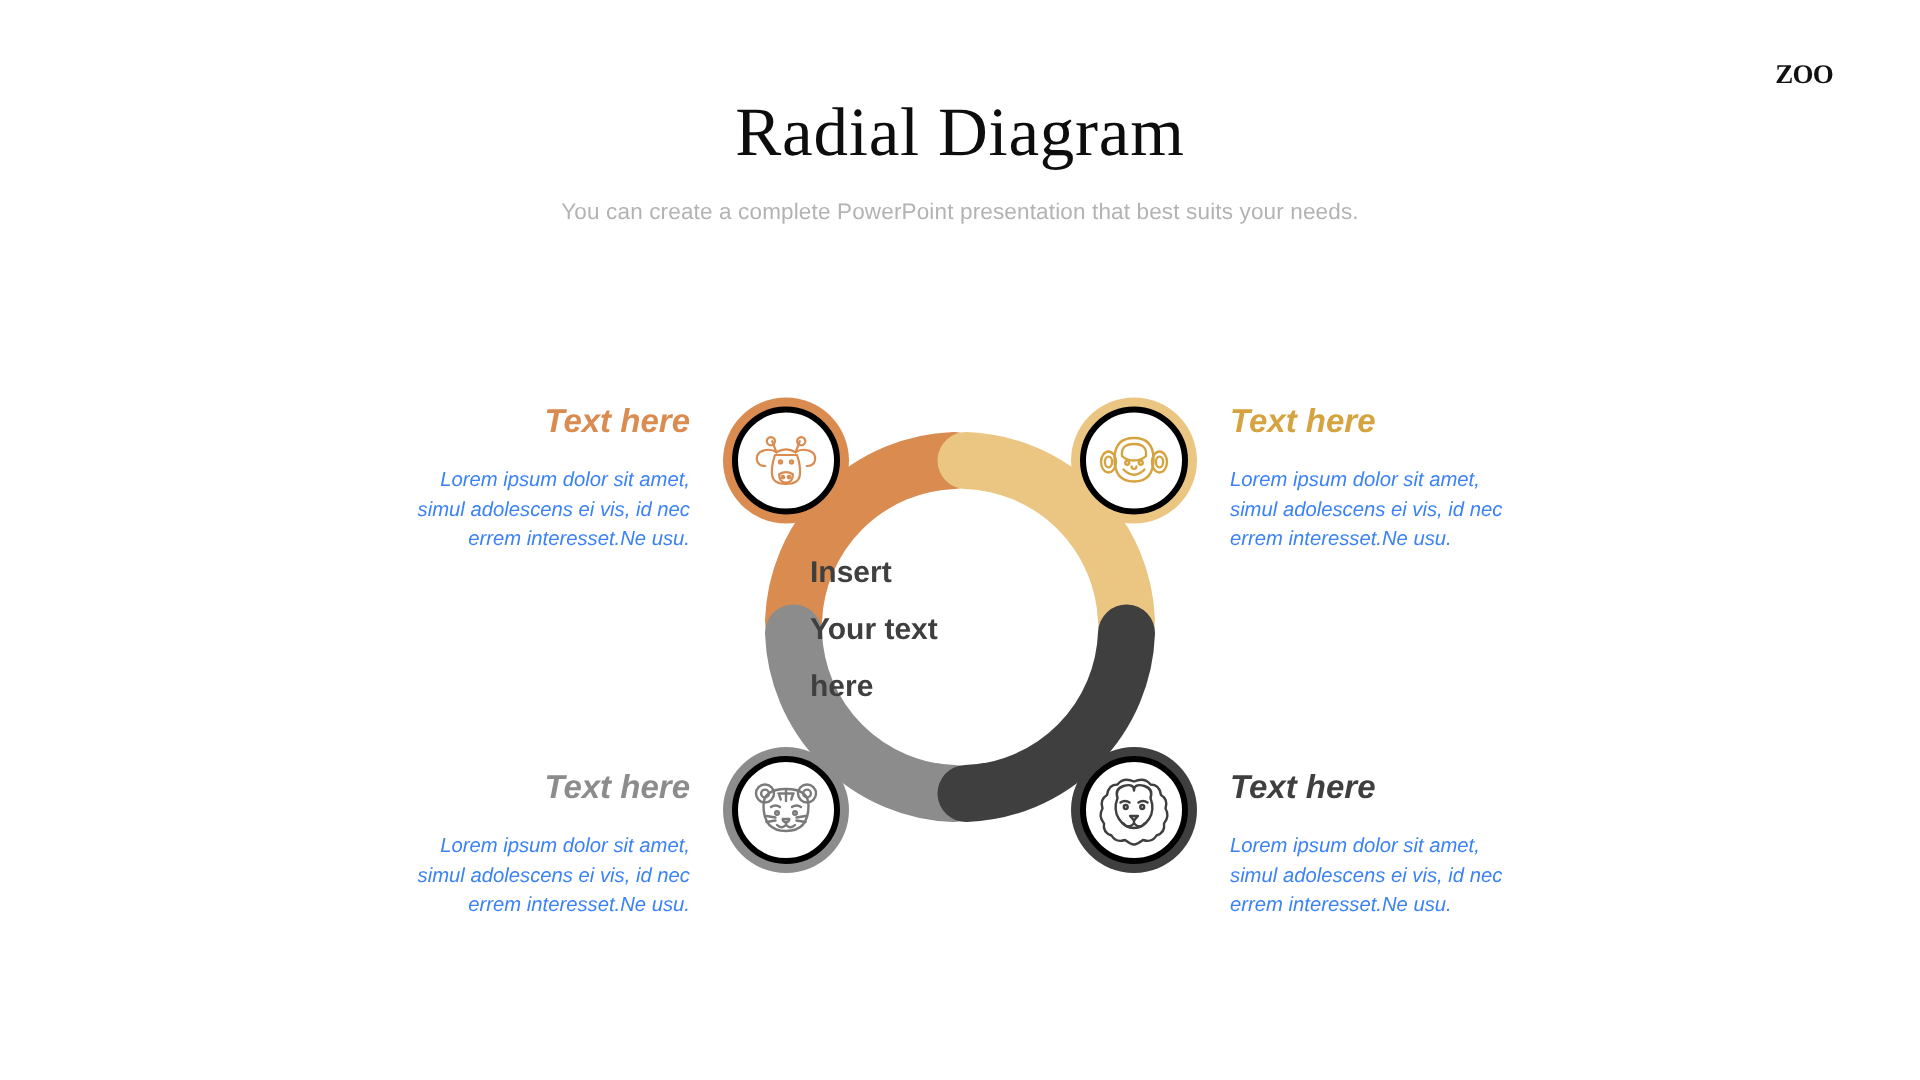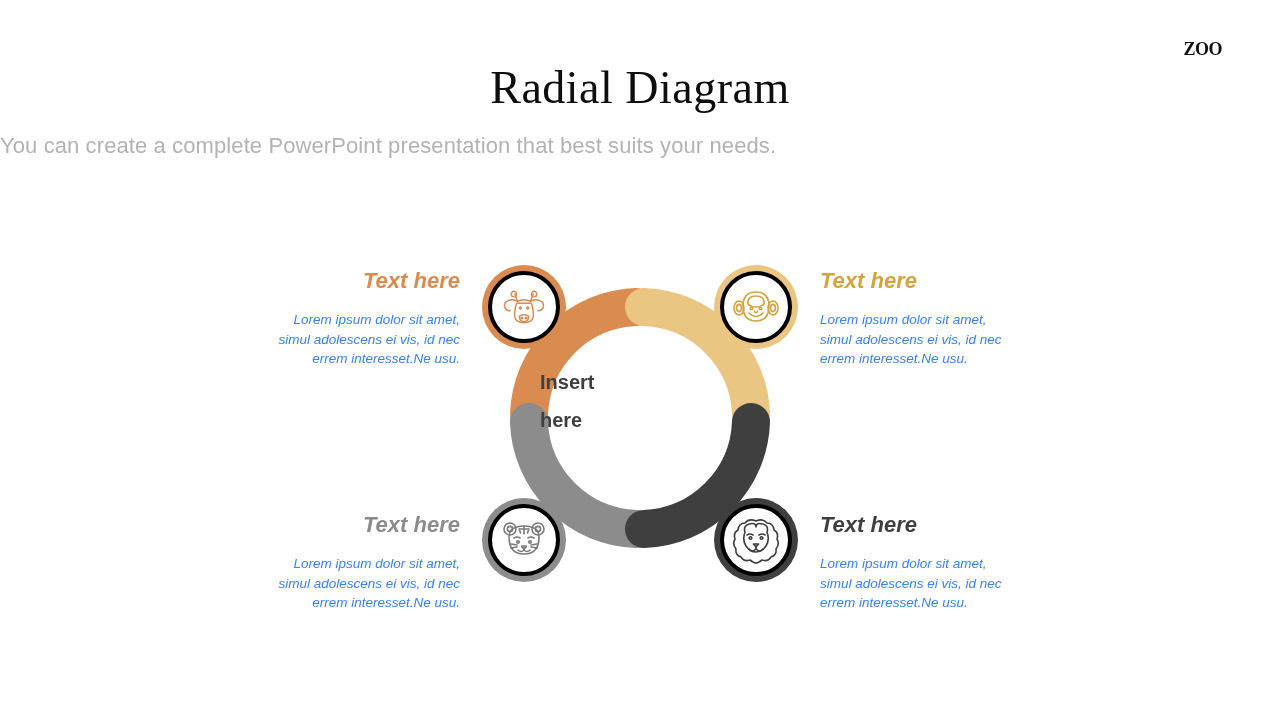--- a/index.html
+++ b/index.html
@@ -40,22 +40,22 @@
     font-size: 46px;
     letter-spacing: 0.5px;
     color: #0d0d0d;
     line-height: 1.1;
   }
   .slide-subtitle {
     position: absolute;
     top: 133px;
     left: 0;
     width: 1280px;
-    text-align: left;
-    font-size: 22px;
+    text-align: center;
+    font-size: 15px;
     color: #b3b3b3;
     letter-spacing: 0.1px;
   }
 
   
   .diagram-stage {
     position: absolute;
     left: 470px;
     top: 248px;
     width: 340px;
@@ -204,20 +204,21 @@
         <path d="M 0 7 L 0 9"></path>
         <path d="M 0 9 q -4 4 -7 0"></path>
         <path d="M 0 9 q 4 4 7 0"></path>
       </g>
     </g>
   </svg>
 </div>
 
 <div class="center-label">
   <div>Insert</div>
+  <div>Your text</div>
   <div>here</div>
 </div>
 
 <div class="text-block tb-topleft">
   <div class="tb-title" id="title-tl" style="color: rgb(217, 139, 80);">Text here</div>
   <div class="tb-body">Lorem ipsum dolor sit amet, simul adolescens ei vis, id nec errem interesset.Ne usu.</div>
 </div>
 
 <div class="text-block tb-topright">
   <div class="tb-title" id="title-tr" style="color: rgb(213, 163, 63);">Text here</div>

